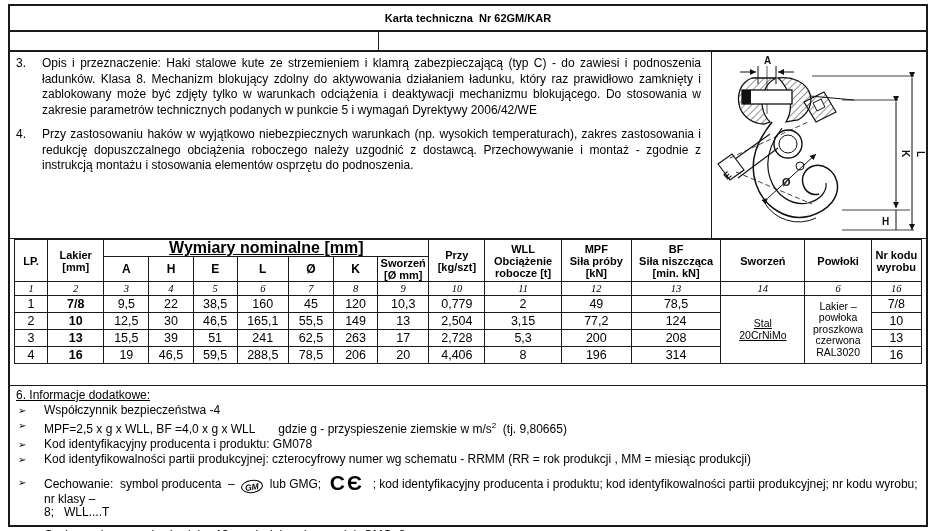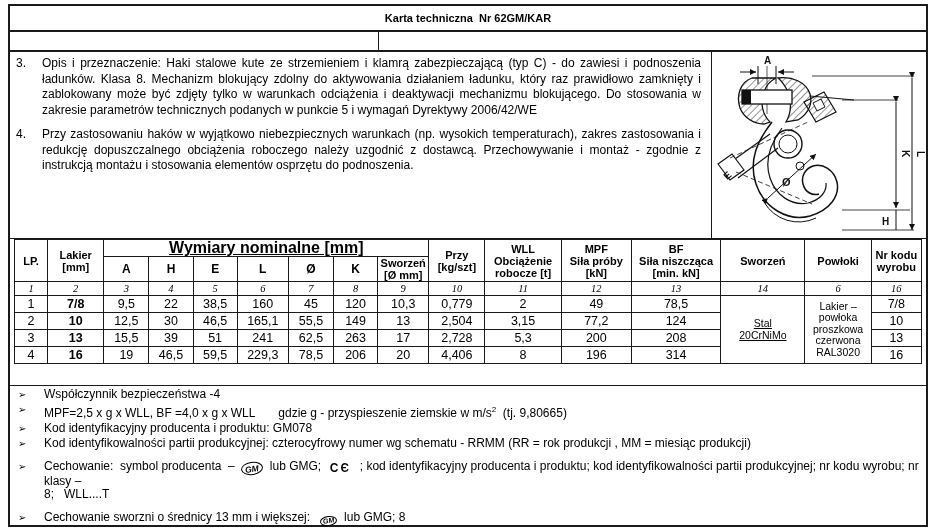--- a/index.html
+++ b/index.html
@@ -42,21 +42,21 @@
 
   
   .sec6{padding:2px 6px 0 6px;}
   .sec6-label{font-size:12px;text-decoration:underline;margin-bottom:2px;}
   .bullet{display:flex;font-size:12px;line-height:13.5px;margin-bottom:1.5px;}
   .bullet .bm{width:26px;flex:none;font-size:10px;padding-left:2px;line-height:13.5px;}
   .bullet .bt{flex:1;}
   .gap{margin-top:9px;}
   .gm-logo{display:inline-block;border:1.4px solid #000;border-radius:50%;font-size:8.5px;font-weight:bold;font-style:italic;line-height:10px;padding:1px 3px 0 3px;transform:rotate(-8deg);vertical-align:-2px;}
   .gm-small{font-size:7px;line-height:8px;padding:0 2px;border-width:1px;}
-  .ce-mark{font-size:12px;font-weight:bold;letter-spacing:2px;line-height:13px;vertical-align:-2px;padding:0 2px;}
+  .ce-mark{font-size:21px;font-weight:bold;letter-spacing:2px;line-height:13px;vertical-align:-2px;padding:0 2px;}
   sup{font-size:8px;}
 </style>
 </head>
 <body>
 
 <div class="doc">
 
   <div class="title-row">
     <span>Karta techniczna  Nr 62GM/KAR</span>
   </div>
@@ -264,35 +264,36 @@
         <td>200</td>
         <td>208</td>
         <td>13</td>
       </tr>
       <tr class="datarow">
         <td>4</td>
         <td class="bold">16</td>
         <td>19</td>
         <td>46,5</td>
         <td>59,5</td>
-        <td>229,3</td>
+        <td>288,5</td>
         <td>78,5</td>
         <td>206</td>
         <td>20</td>
         <td>4,406</td>
         <td>8</td>
         <td>196</td>
         <td>314</td>
         <td>16</td>
       </tr>
     </tbody>
       </table>
   </div>
 
   <div class="sec6">
+    <div class="sec6-label">6. Informacje dodatkowe:</div>
 
     <div class="bullet">
       <span class="bm">➢</span>
       <div class="bt">Współczynnik bezpieczeństwa -4</div>
     </div>
 
     <div class="bullet">
       <span class="bm">➢</span>
       <div class="bt"><span class="prewrap">MPF=2,5 x g x WLL, BF =4,0 x g x WLL       gdzie g - przyspieszenie ziemskie w m/s</span><sup>2</sup><span class="prewrap">  (tj. 9,80665)</span></div>
     </div>

